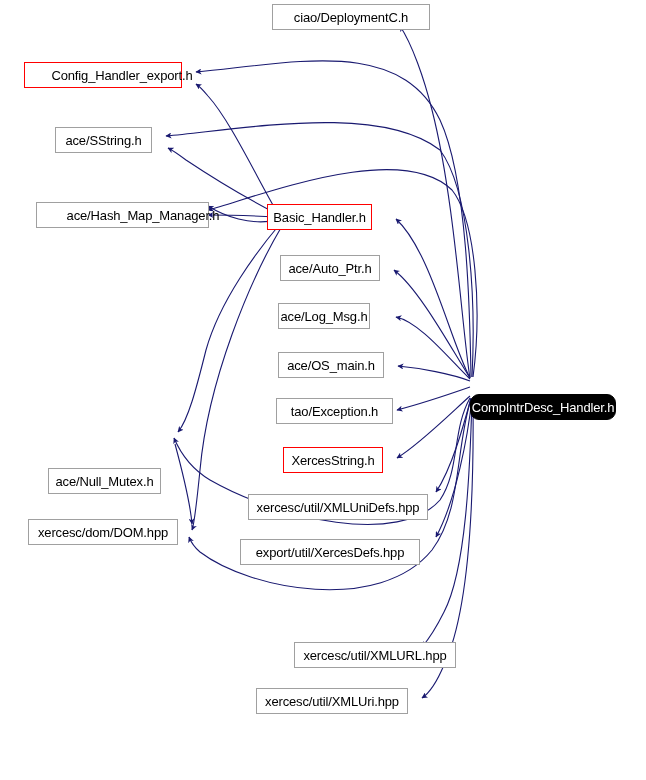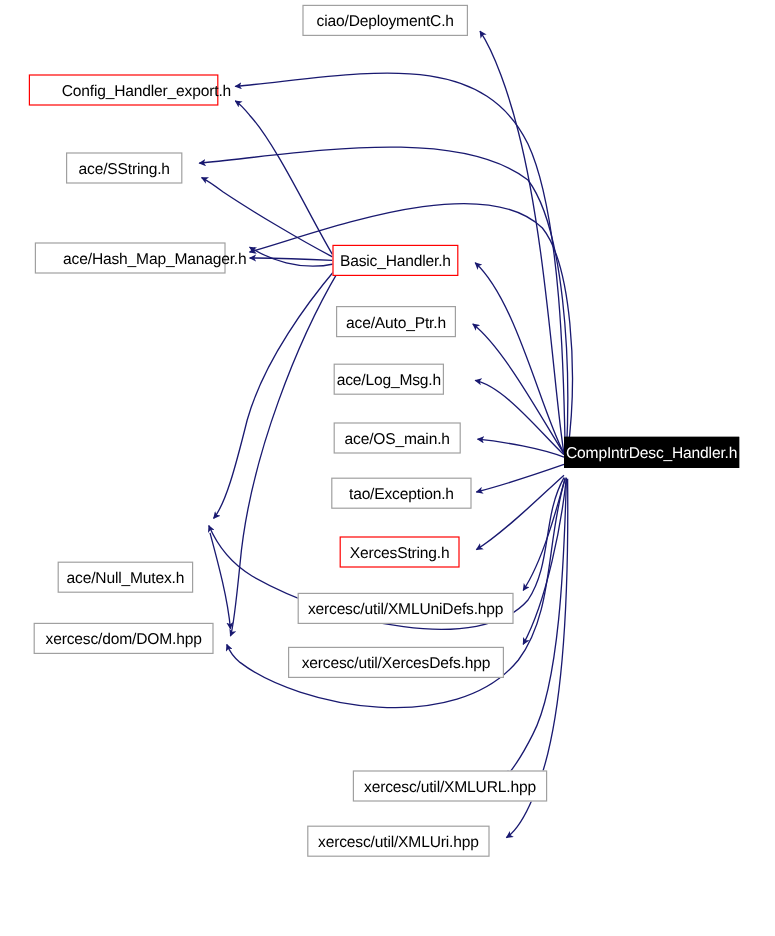--- a/index.html
+++ b/index.html
@@ -81,33 +81,33 @@
         <path d="M277,214 C250,200 210,176 186,160 C178,154 172,150 168,148" marker-end="url(#arrow)" stroke="#191970"></path>
         <path d="M277,217 C258,216 234,215 208,215" marker-end="url(#arrow)" stroke="#191970"></path>
         <path d="M278,220 C250,226 224,216 208,206" marker-end="url(#arrow)" stroke="#191970"></path>
         <path d="M280,224 C258,250 220,300 206,350 C196,390 188,420 178,432" marker-end="url(#arrow)" stroke="#191970"></path>
         <path d="M282,226 C250,280 208,380 200,470 C196,510 194,525 192,530" marker-end="url(#arrow)" stroke="#191970"></path>
         <path d="M175,444 C182,470 190,500 192,524" marker-end="url(#arrow)" stroke="#191970"></path>
       </g>
   </svg>
 
   <div id="nodes">
-      <div class="node" style="left: 252px; top: 4px; width: 138px;">
+      <div class="node" style="left: 272px; top: 4px; width: 158px;">
         <span>ciao/DeploymentC.h</span>
       </div>
       <div class="node red" style="left: 24px; top: 62px; width: 158px; padding-left: 44px;">
         <span>Config_Handler_export.h</span>
       </div>
       <div class="node" style="left: 55px; top: 127px; width: 97px;">
         <span>ace/SString.h</span>
       </div>
-      <div class="node" style="left: 29px; top: 202px; width: 159px; padding-left: 47px;">
+      <div class="node" style="left: 36px; top: 202px; width: 173px; padding-left: 47px;">
         <span>ace/Hash_Map_Manager.h</span>
       </div>
-      <div class="node red" style="left: 277px; top: 204px; width: 105px;">
+      <div class="node red" style="left: 267px; top: 204px; width: 105px;">
         <span>Basic_Handler.h</span>
       </div>
       <div class="node" style="left: 280px; top: 255px; width: 100px;">
         <span>ace/Auto_Ptr.h</span>
       </div>
       <div class="node" style="left: 278px; top: 303px; width: 92px;">
         <span>ace/Log_Msg.h</span>
       </div>
       <div class="node" style="left: 278px; top: 352px; width: 106px;">
         <span>ace/OS_main.h</span>
@@ -118,29 +118,29 @@
       <div class="node red" style="left: 283px; top: 447px; width: 100px;">
         <span>XercesString.h</span>
       </div>
       <div class="node" style="left: 48px; top: 422px; width: 113px; margin-top: 46px;">
         <span>ace/Null_Mutex.h</span>
       </div>
       <div class="node" style="left: 248px; top: 494px; width: 180px;">
         <span>xercesc/util/XMLUniDefs.hpp</span>
       </div>
       <div class="node" style="left: 240px; top: 539px; width: 180px;">
-        <span>xercesc/util/XercesDefs.hpp</span>
+        <span>export/util/XercesDefs.hpp</span>
       </div>
       <div class="node" style="left: 28px; top: 519px; width: 150px;">
         <span>xercesc/dom/DOM.hpp</span>
       </div>
       <div class="node" style="left: 266px; top: 642px; width: 162px; margin-left: 28px;">
         <span>xercesc/util/XMLURL.hpp</span>
       </div>
       <div class="node" style="left: 256px; top: 688px; width: 152px; align-items: center;">
         <span>xercesc/util/XMLUri.hpp</span>
       </div>
-      <div class="node current" style="left: 470px; top: 364px; width: 146px;">
+      <div class="node current" style="left: 470px; top: 394px; width: 146px; border-radius: 9px;">
         <span>CompIntrDesc_Handler.h</span>
       </div>
     </div>
 
 </div>
 
 </body></html>

